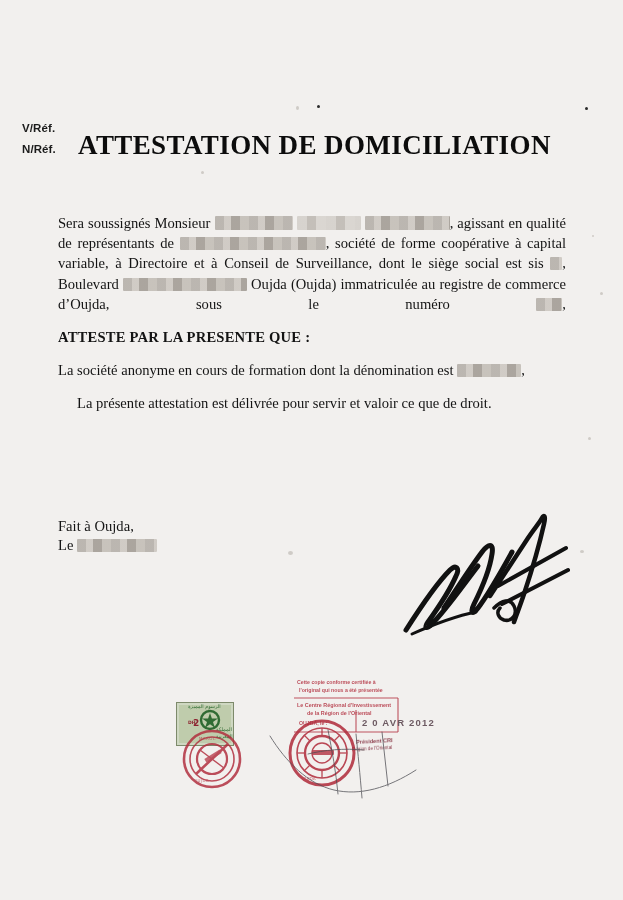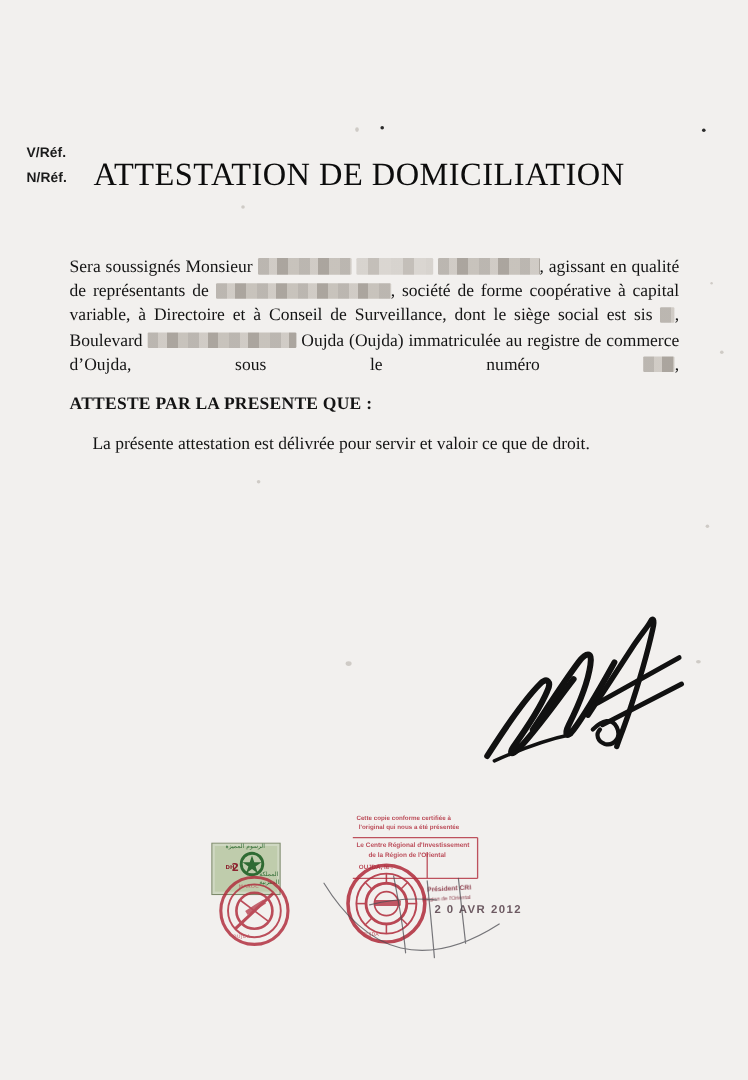--- a/index.html
+++ b/index.html
@@ -42,21 +42,21 @@
     line-height: 21px;
     color: #1b1b1b;
     letter-spacing: 0.1px;
   }
   .doc-title {
     position: absolute;
     left: 78px;
     top: 130px;
     font-family: "Liberation Serif", "DejaVu Serif", serif;
     font-size: 27px;
-    font-weight: 400;
+    font-weight: 700;
     letter-spacing: 0.4px;
     color: #0c0c0c;
     white-space: nowrap;
   }
 
   
   .body-block {
     position: absolute;
     left: 58px;
     top: 213px;
@@ -188,21 +188,20 @@
     position: absolute;
     left: 72px;
     top: 41px;
     font-family: "Liberation Sans", sans-serif;
     font-size: 9.5px;
     font-weight: 700;
     color: #6d5a62;
     letter-spacing: 1.2px;
     white-space: nowrap;
     filter: blur(0.3px);
-    margin-top: 36px;
   }
   .cert-sign {
     position: absolute;
     left: 66px;
     top: 62px;
     font-family: "Liberation Sans", sans-serif;
     font-size: 5.6px;
     font-weight: 700;
     color: #8f4250;
     white-space: nowrap;
@@ -260,25 +259,36 @@
       <span>agissant en qualité de représentants de</span>
       <span class="redact" style="width:146px;"></span><span>, société de forme coopérative à capital variable, à Directoire et à Conseil de Surveillance, dont le siège social est sis</span>
       <span class="redact" style="width:12px;"></span><span>, Boulevard</span>
       <span class="redact" style="width:124px;"></span>
       <span>Oujda (Oujda) immatriculée au registre de commerce d’Oujda, sous le numéro</span>
       <span class="redact" style="width:26px;"></span><span>,</span>
     </p>
 
     <p class="para heading-atteste space-before-heading">ATTESTE PAR LA PRESENTE QUE :</p>
 
+    <p class="para space-after-heading">
+      <span>La société anonyme en cours de formation dont la dénomination est</span>
+      <span class="redact" style="width:64px;"></span><span>,</span>
+    </p>
 
 
     <p class="para closing-para">La présente attestation est délivrée pour servir et valoir ce que de droit.</p>
   </div>
 
+  <div class="signoff">
+    <div>Fait à Oujda,</div>
+    <div class="line2">
+      <span>Le</span>
+      <span class="redact" style="width:80px;"></span>
+    </div>
+  </div>
 
   <div class="signature">
     <svg width="175" height="135" viewBox="0 0 175 135" fill="none" xmlns="http://www.w3.org/2000/svg">
       <g stroke="#111111" fill="none" stroke-linecap="round" stroke-linejoin="round">
         <path d="M8 118 C 22 96, 38 72, 52 58 C 58 52, 62 56, 58 64 C 52 78, 40 96, 30 110 C 26 116, 28 118, 34 112 C 48 98, 66 72, 80 54" stroke-width="5"></path>
         <path d="M46 96 C 58 78, 72 56, 84 40 C 90 32, 96 30, 94 42 C 92 56, 84 76, 76 92 C 72 100, 74 104, 80 96 C 92 80, 104 58, 114 40" stroke-width="5"></path>
         <path d="M92 84 C 104 66, 118 44, 130 26 C 136 17, 142 10, 144 6 C 146 2, 148 4, 146 12 C 142 30, 134 58, 126 82 C 122 94, 118 104, 116 110" stroke-width="4.5"></path>
         <path d="M100 74 L 168 36" stroke-width="4"></path>
         <path d="M104 92 L 170 58" stroke-width="4"></path>
         <path d="M96 96 C 104 88, 112 86, 116 94 C 120 102, 114 110, 106 108 C 100 106, 98 100, 102 96" stroke-width="3.5"></path>

